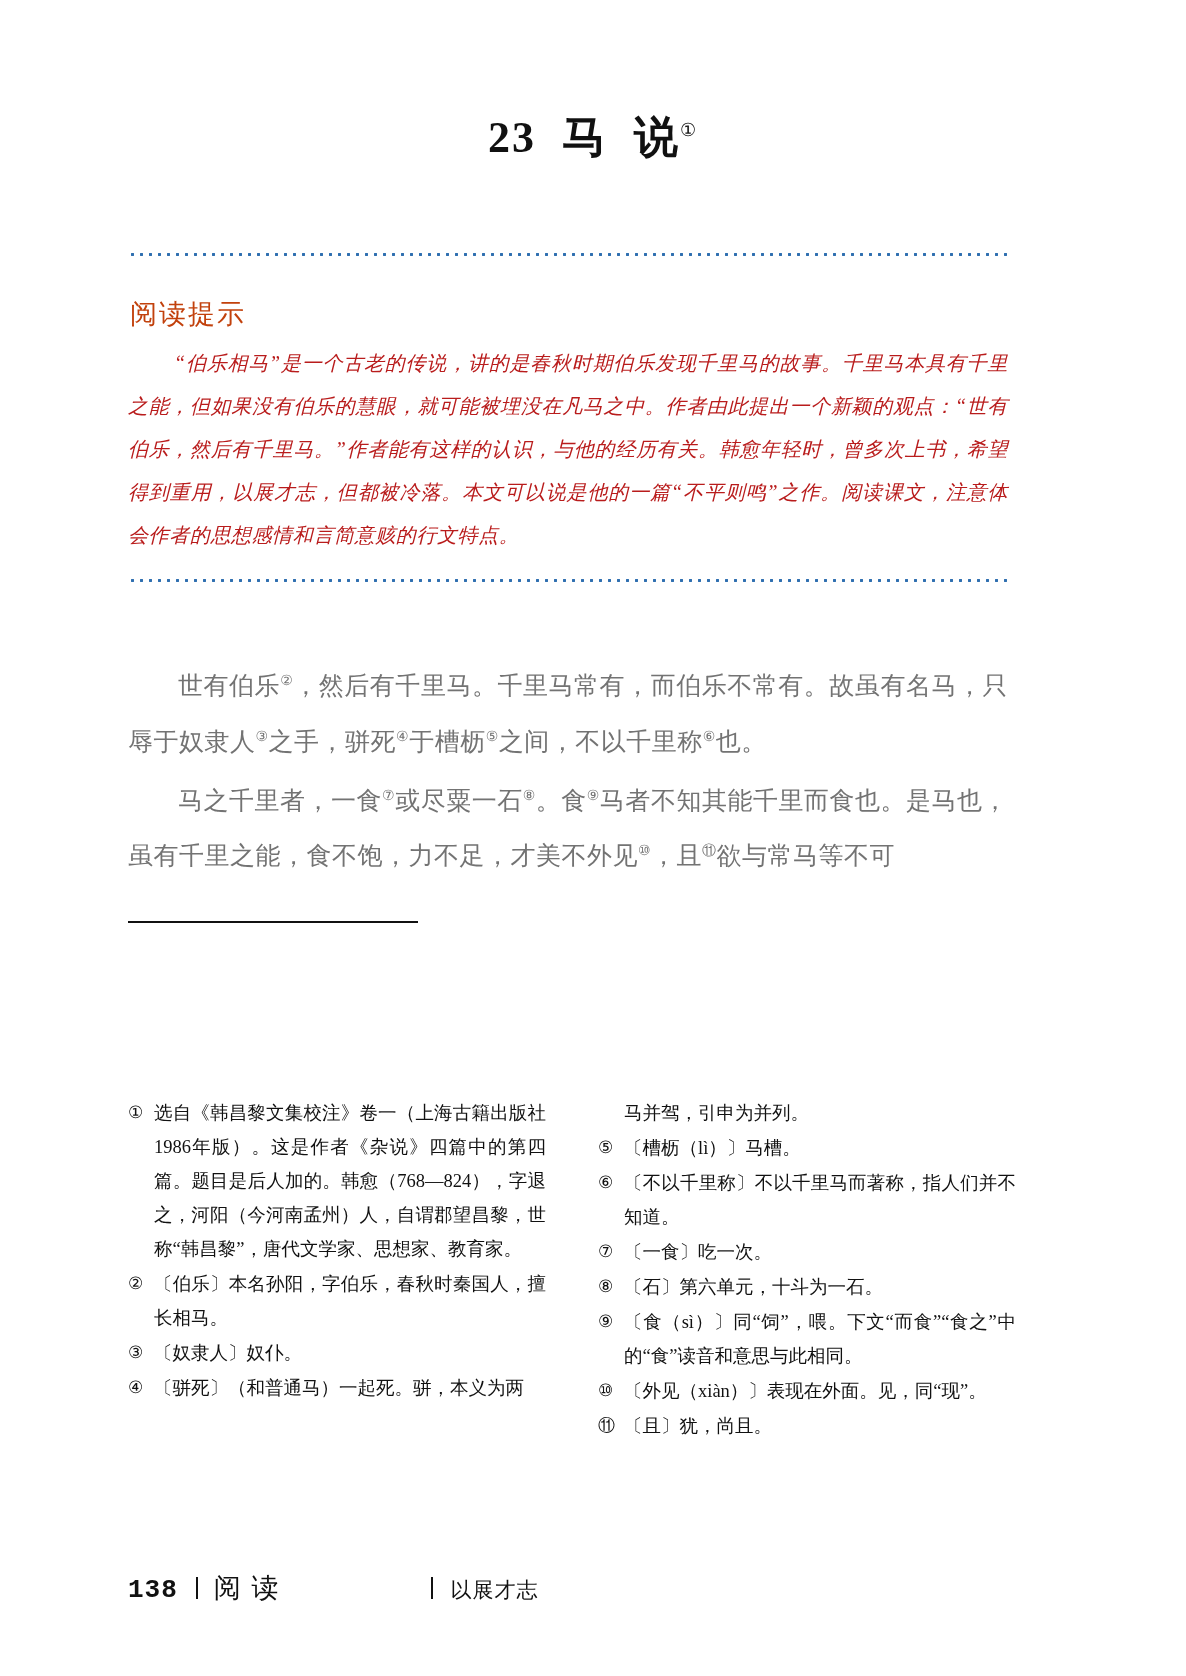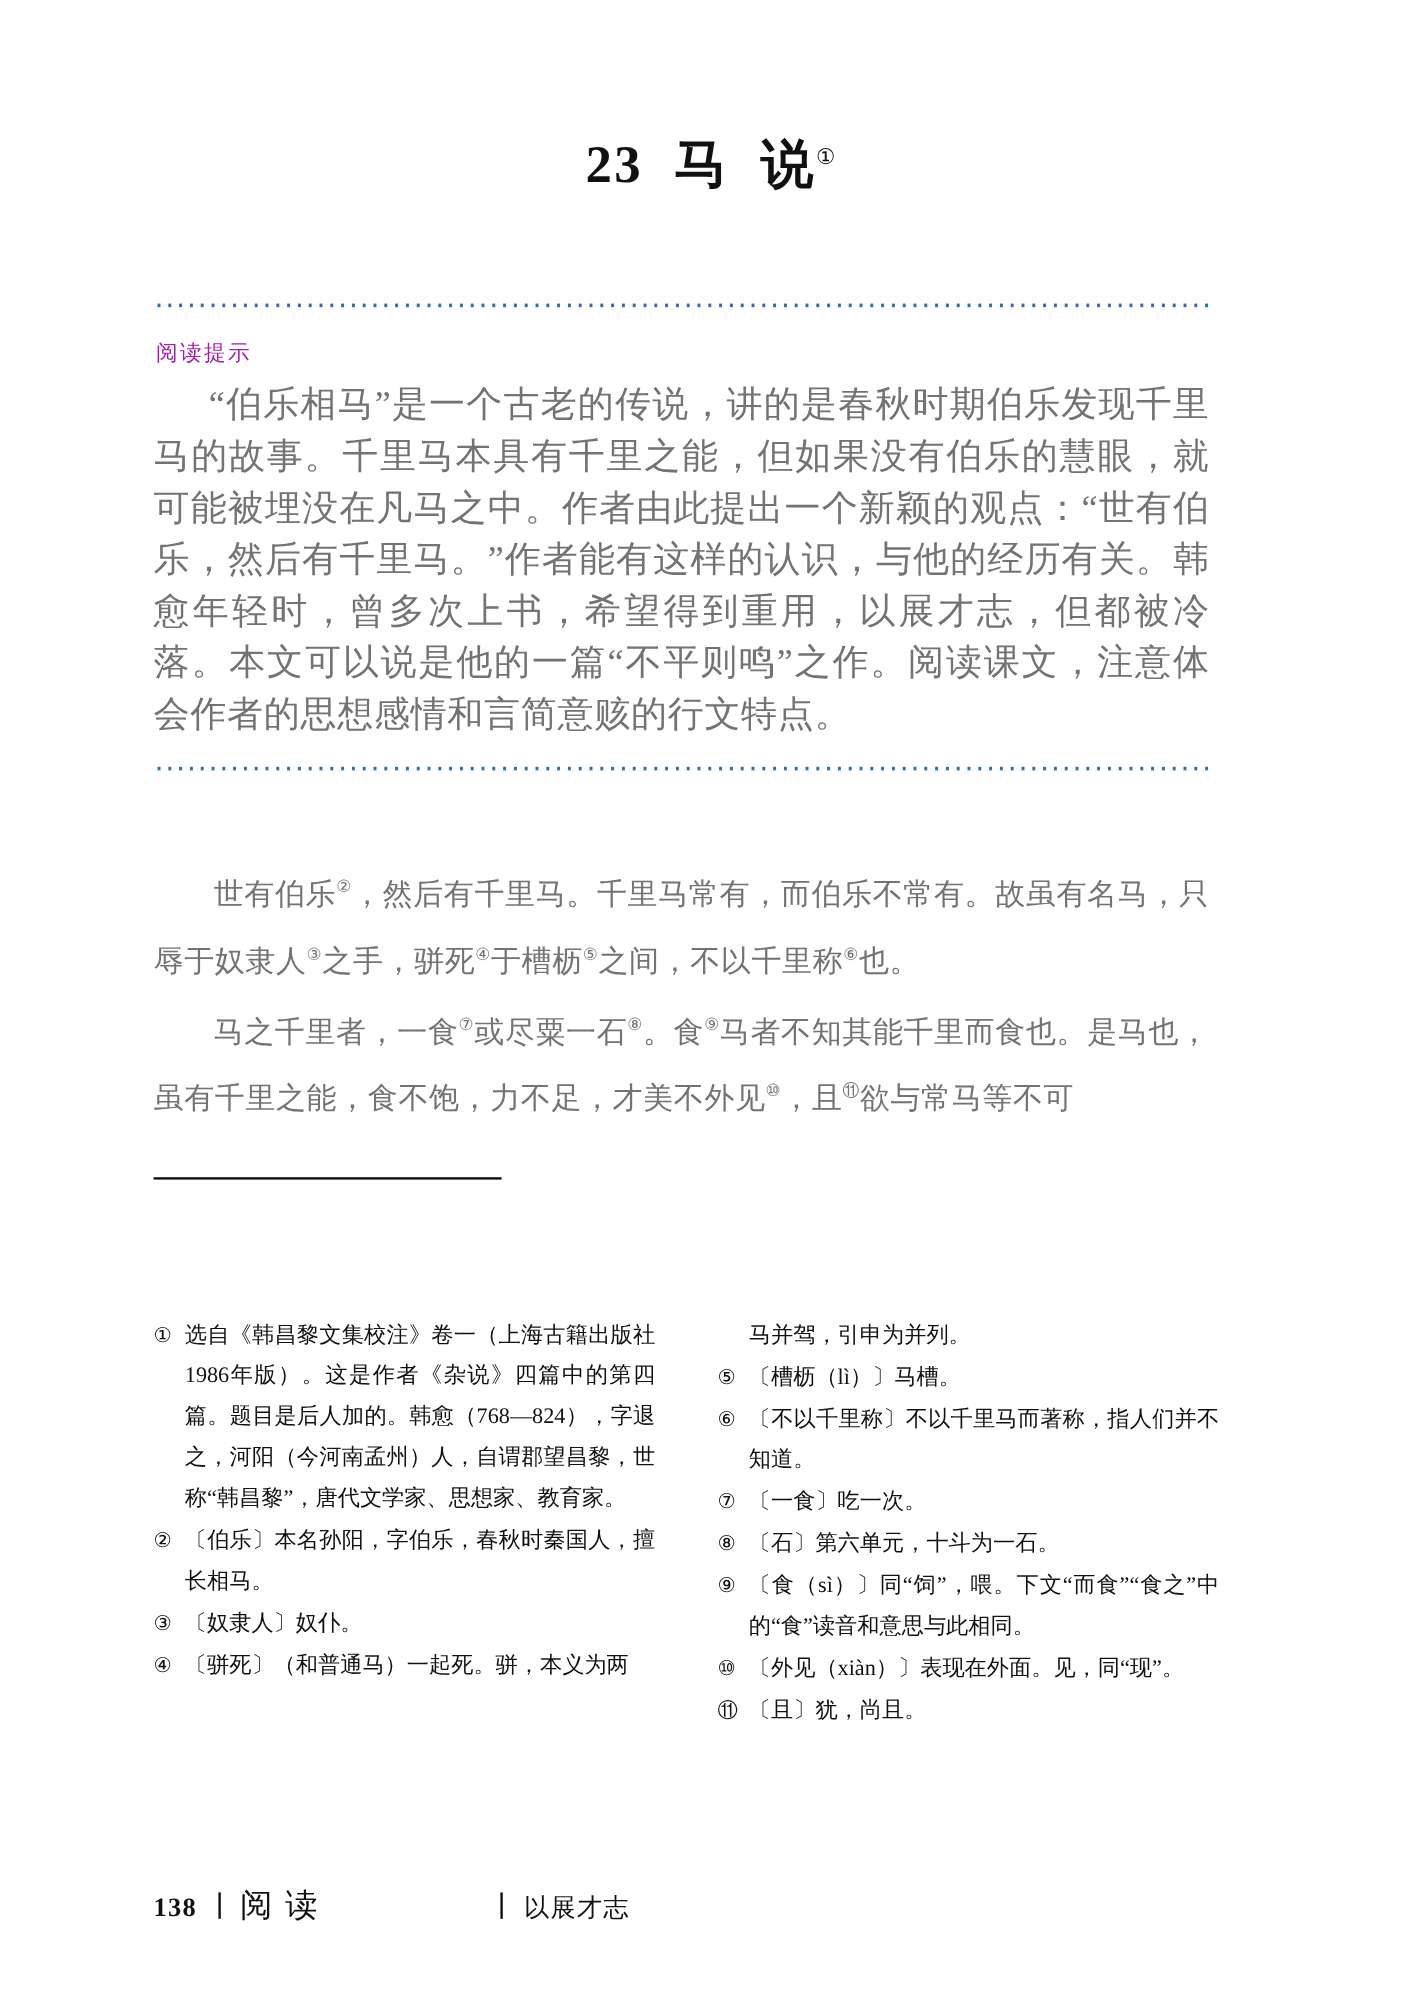--- a/index.html
+++ b/index.html
@@ -50,31 +50,32 @@
     width: 880px;
   }
   .dotline {
     height: 3px;
     width: 100%;
     background-image: radial-gradient(circle, #2f6fb0 1.4px, rgba(255,255,255,0) 1.6px);
     background-size: 9px 3px;
     background-repeat: repeat-x;
   }
   .hint-title {
-    color: #a21caf;
-    font-size: 18px;
-    margin: 26px 0 10px 2px;
+    color: #c2410c;
+    font-size: 27px;
+    margin: 40px 0 10px 2px;
     letter-spacing: 2px;
   }
   .hint-body {
-    color: #737373;
-    font-size: 30px;
+    color: #b91c1c;
+    font-size: 20px;
     line-height: 43px;
     text-align: justify;
     letter-spacing: 0.6px;
+    font-style: italic;
   }
   .hint-body .indent { display: inline-block; width: 46px; }
   .hint-bottom { margin-top: 22px; }
 
   
   .body-text {
     margin: 74px 128px 0 128px;
     width: 880px;
     font-size: 25px;
     line-height: 50px;
@@ -126,23 +127,24 @@
   .footer {
     position: absolute;
     left: 128px;
     bottom: 70px;
     width: 900px;
     display: flex;
     align-items: baseline;
     color: #111111;
   }
   .pg-num {
-    font-size: 22px;
+    font-size: 26px;
     font-weight: bold;
     letter-spacing: 1px;
+    font-family: Liberation Mono, monospace;
   }
   .vbar {
     display: inline-block;
     width: 2px;
     height: 22px;
     background: #111111;
     margin: 0 16px 0 18px;
     position: relative;
     top: 2px;
   }

